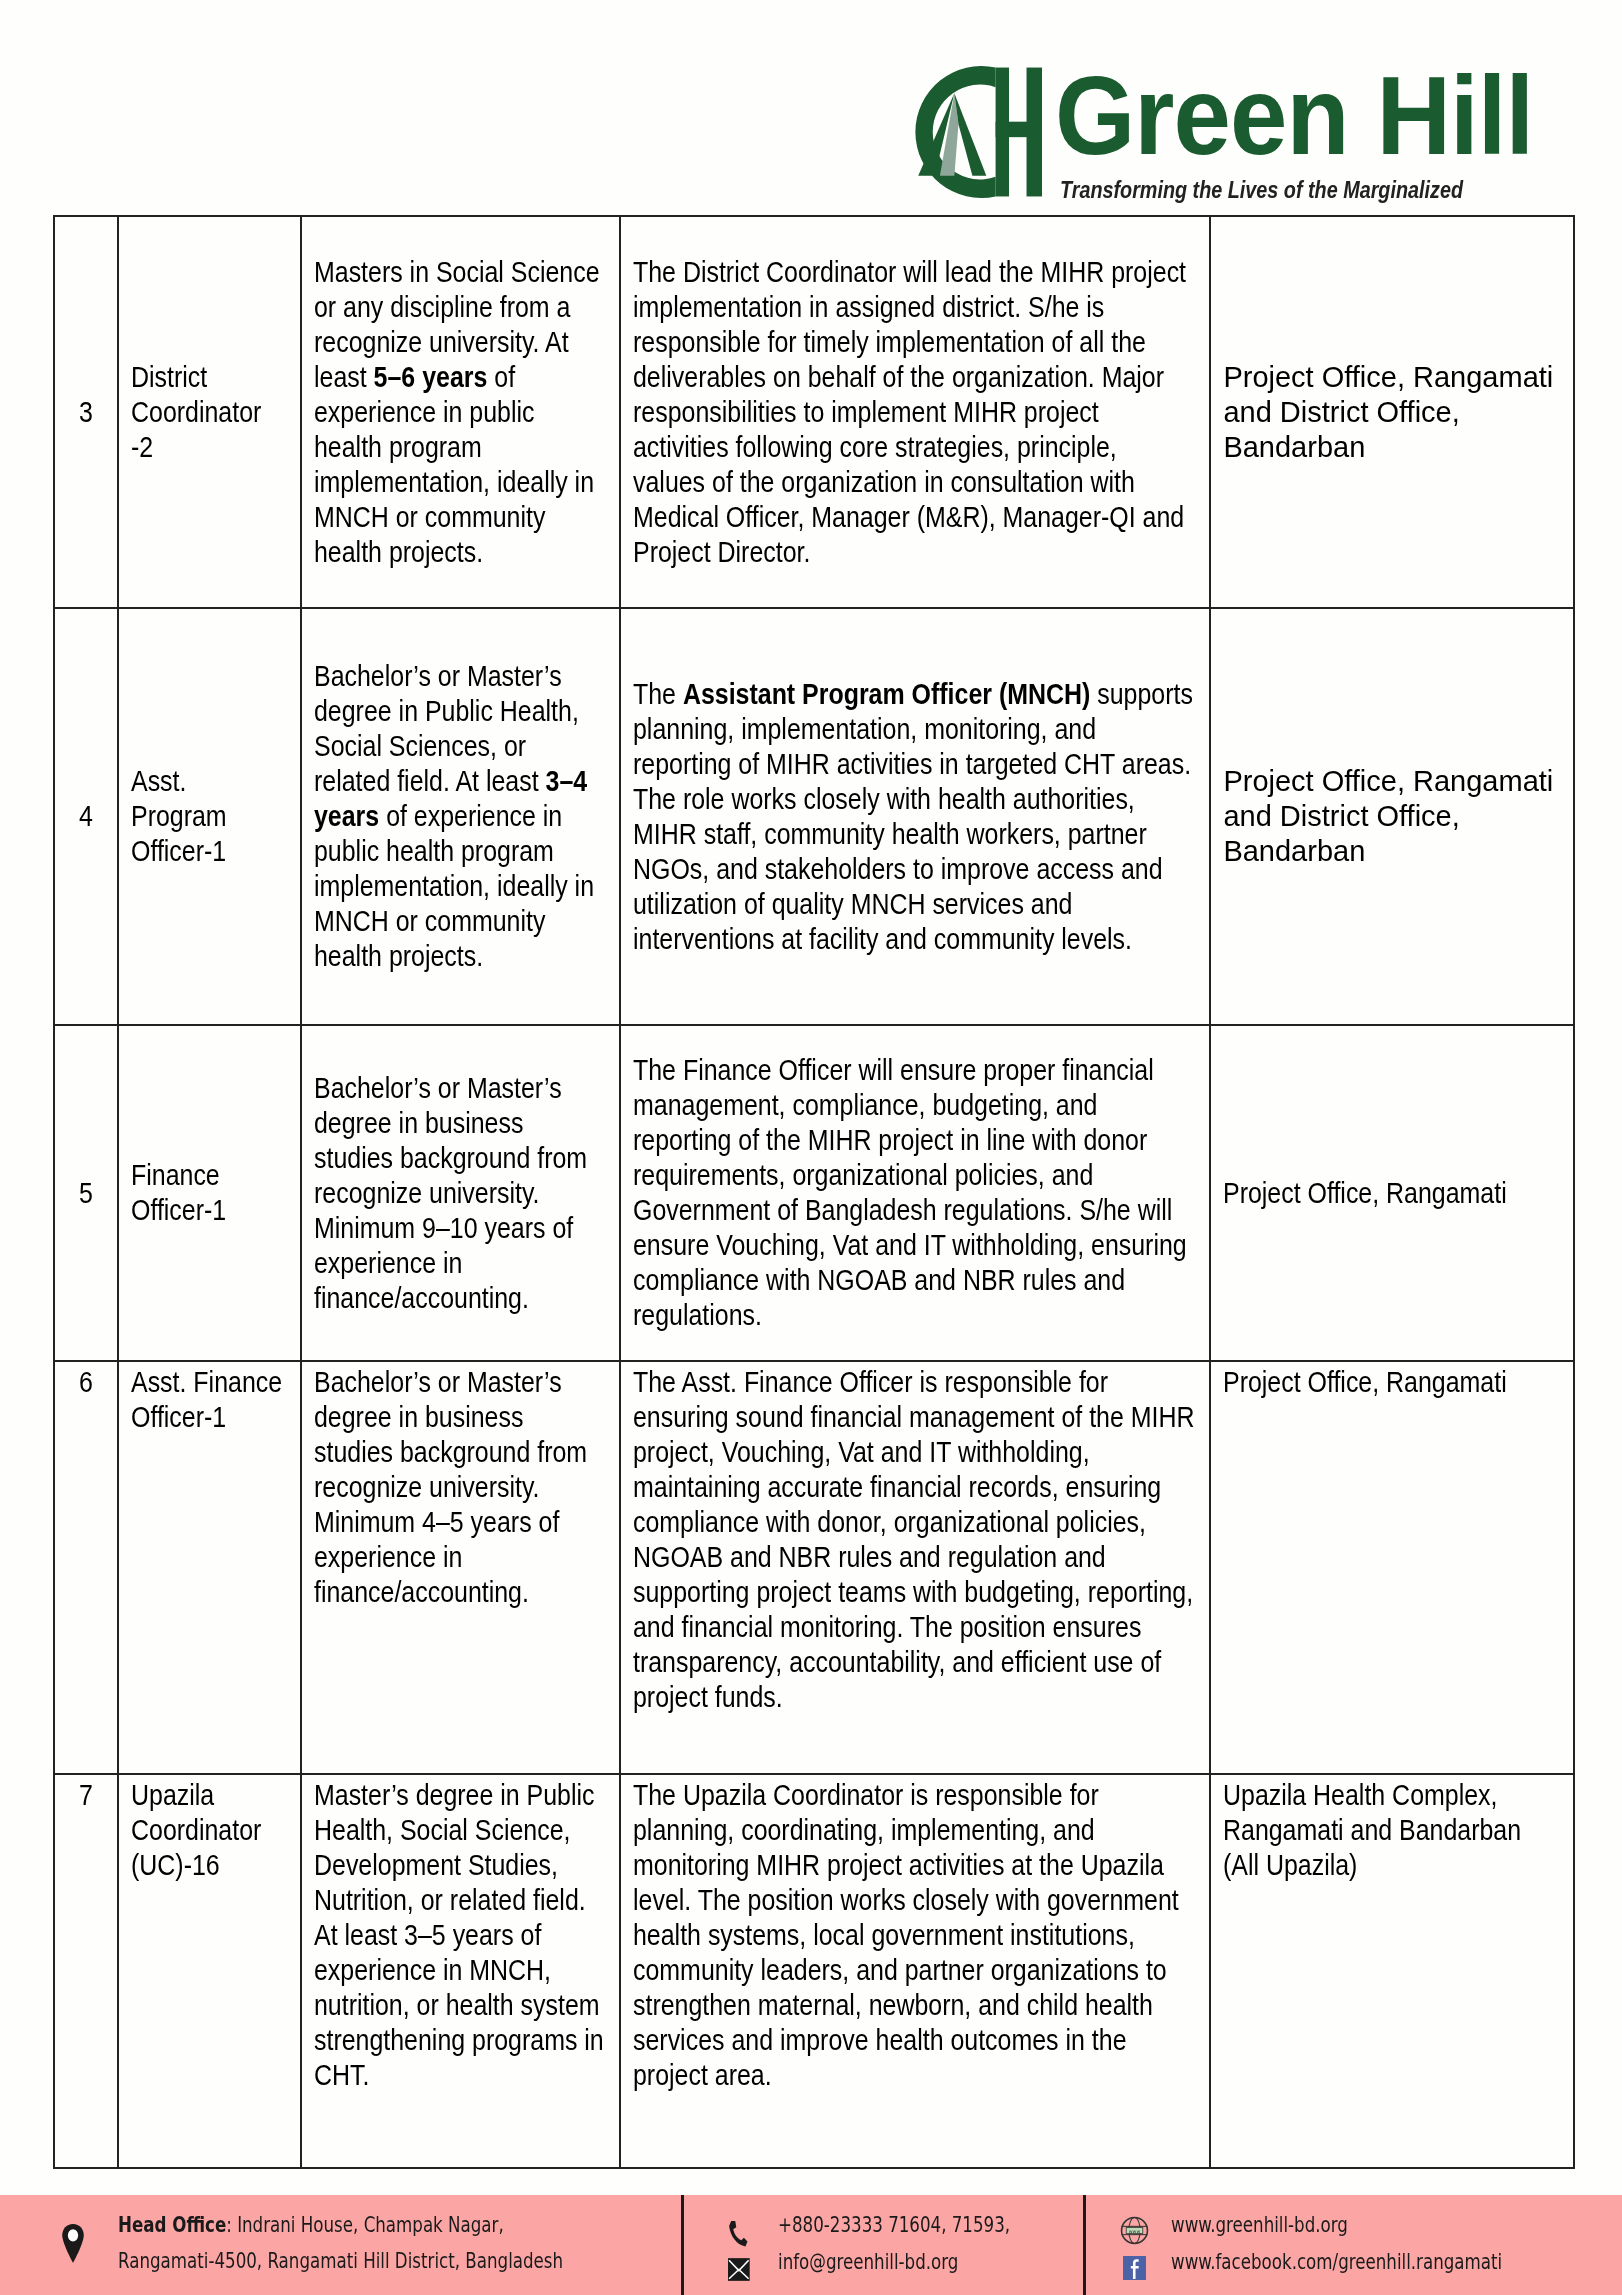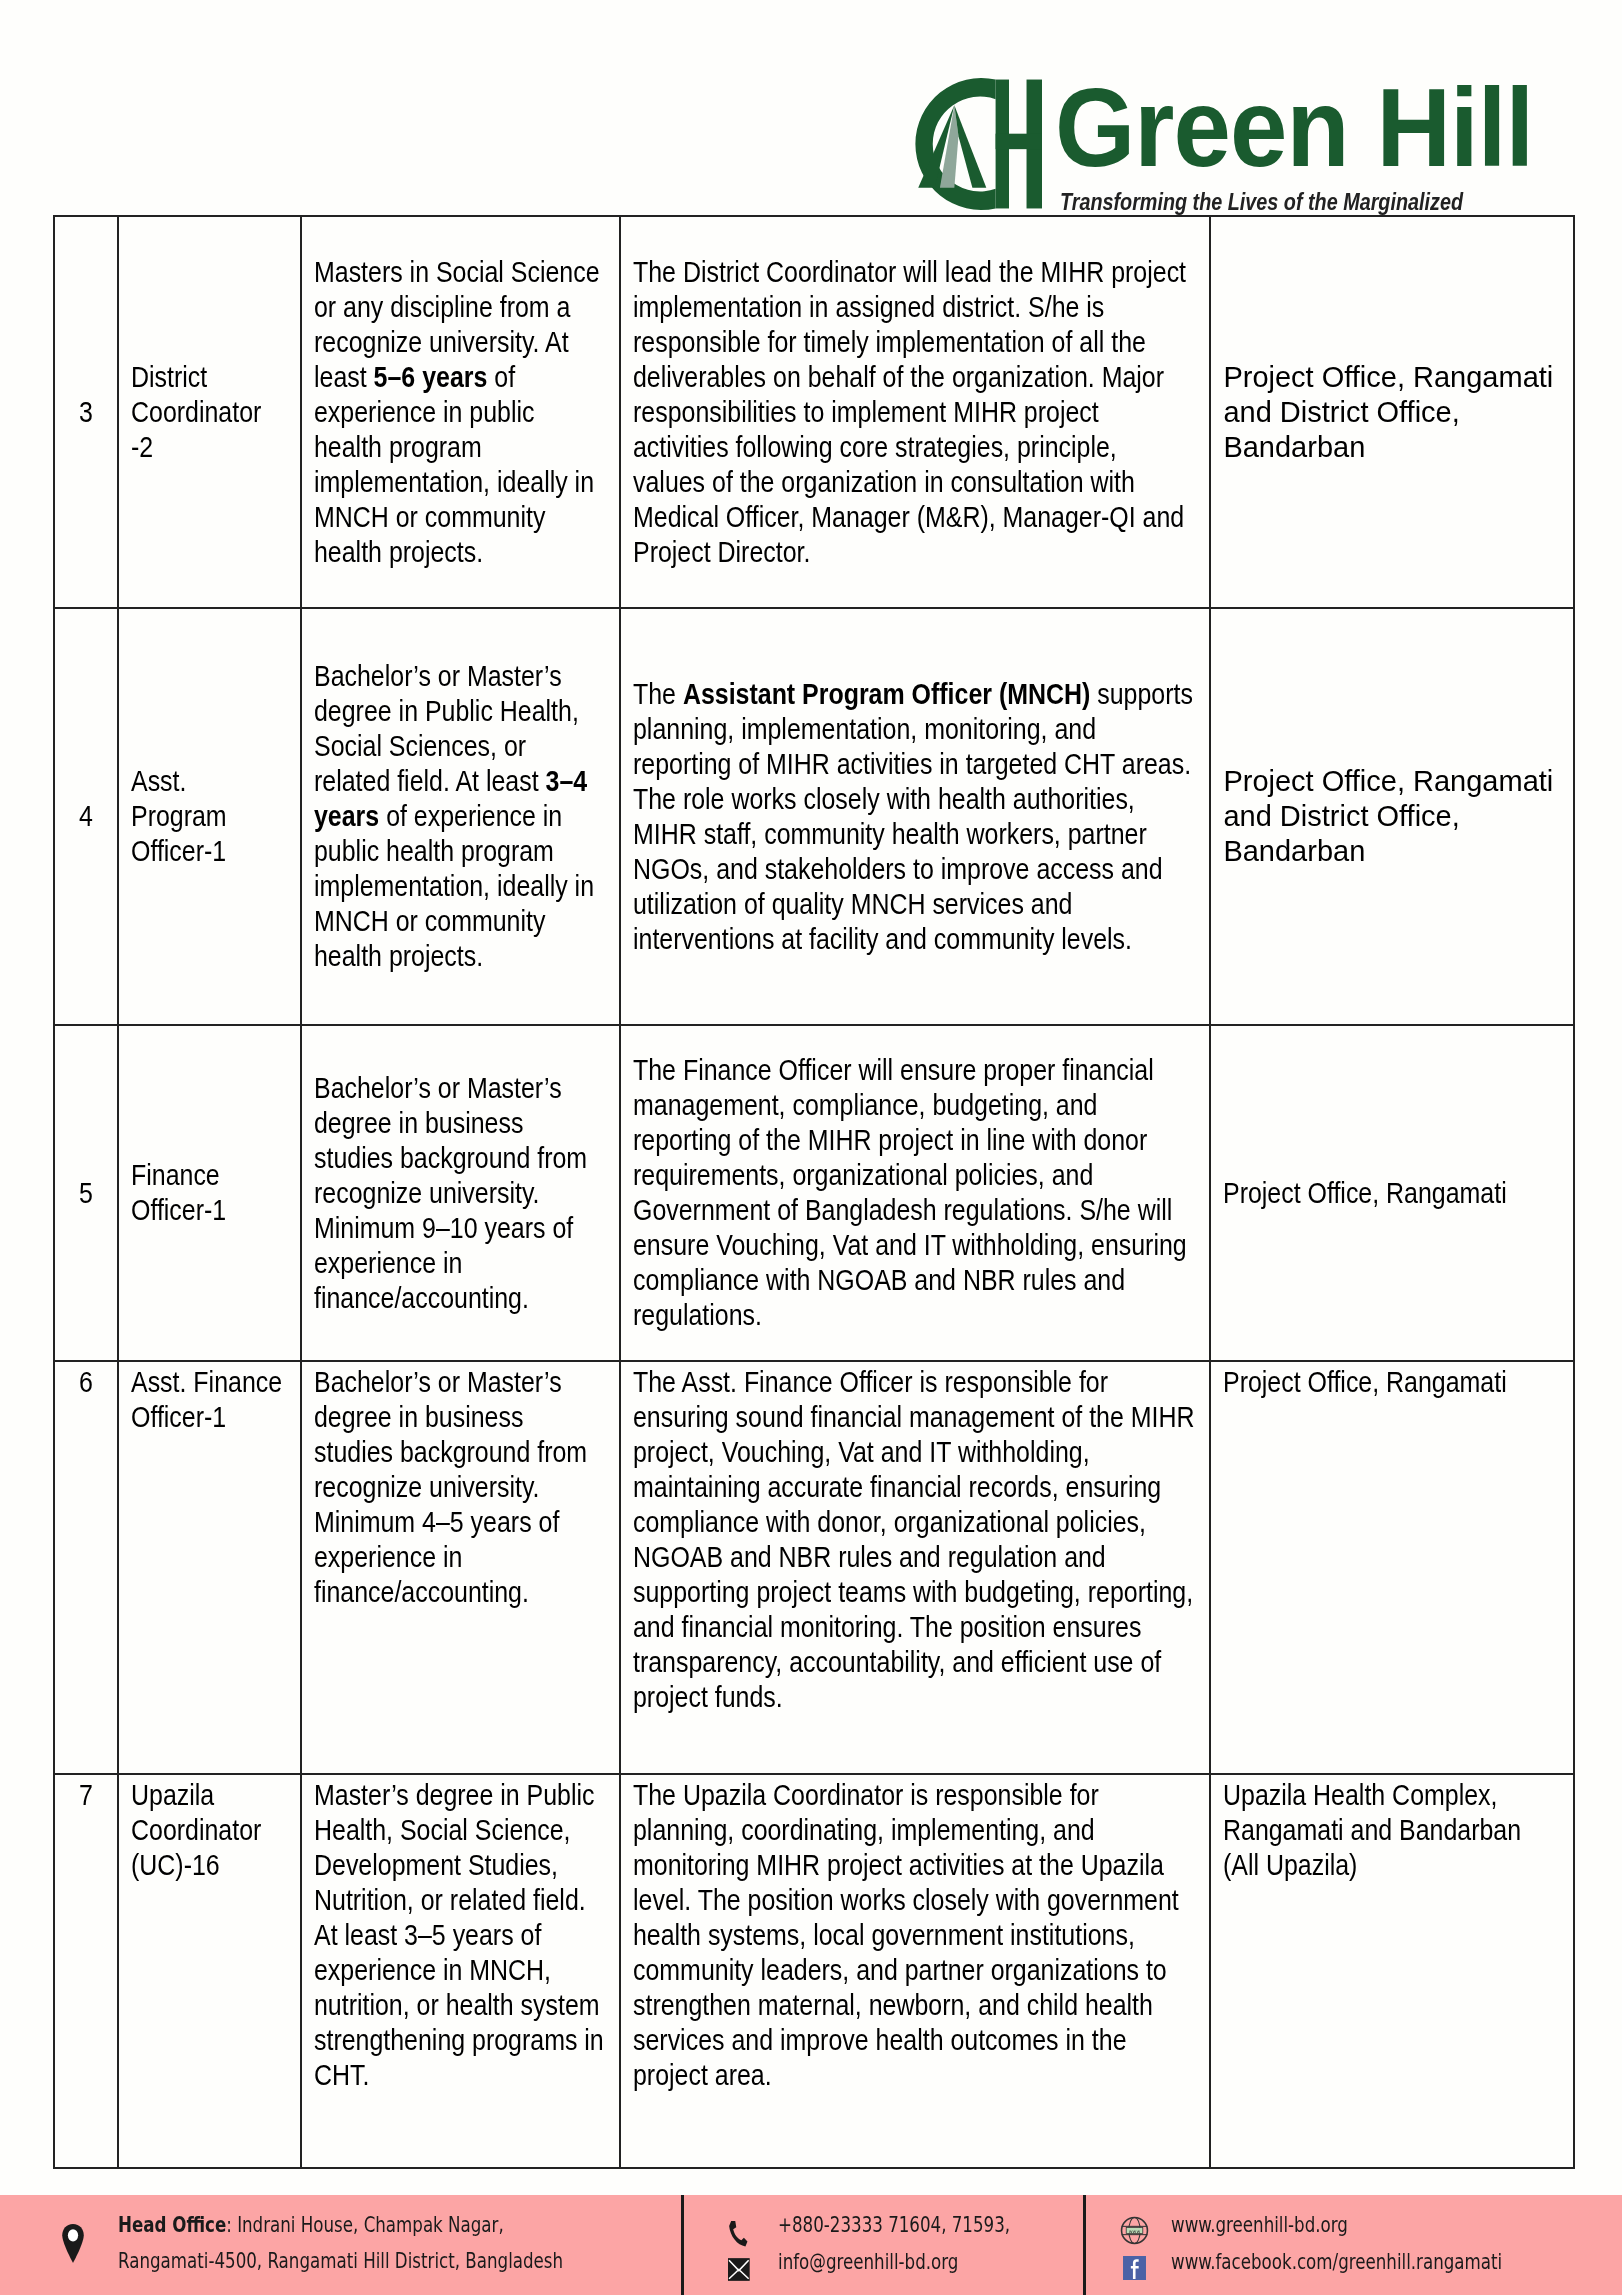--- a/index.html
+++ b/index.html
@@ -1,21 +1,21 @@
 <!DOCTYPE html>
 <html style="font-size:8.3px"><head>
 <meta charset="utf-8">
 <style>
   html, body { margin:0; padding:0; }
   body {
     width:1623px; height:2295px; background:#fefefc; position:relative; overflow:hidden;
     font-family:"Liberation Sans", sans-serif; color:#000;
   }
   
-  .logo { position:absolute; left:877px; top:57px; width:650px; height:150px;margin-top:12px; }
+  .logo { position:absolute; left:877px; top:57px; width:650px; height:150px; }
   .logo-mark { position:absolute; left:0; top:0; width:165px; height:150px; }
   .logo-name {
     position:absolute; left:178px; top:4.1px; font-weight:bold; font-size:111px; line-height:111px;
     color:#1a5b2f; letter-spacing:-1px; transform:scaleX(0.93); transform-origin:left top; white-space:nowrap;
   }
   .logo-tag {
     position:absolute; left:183px; top:120px; font-style:italic; font-weight:bold; font-size:23px;
     color:#222; white-space:nowrap; transform:scaleX(0.86); transform-origin:left top;
   }
   

